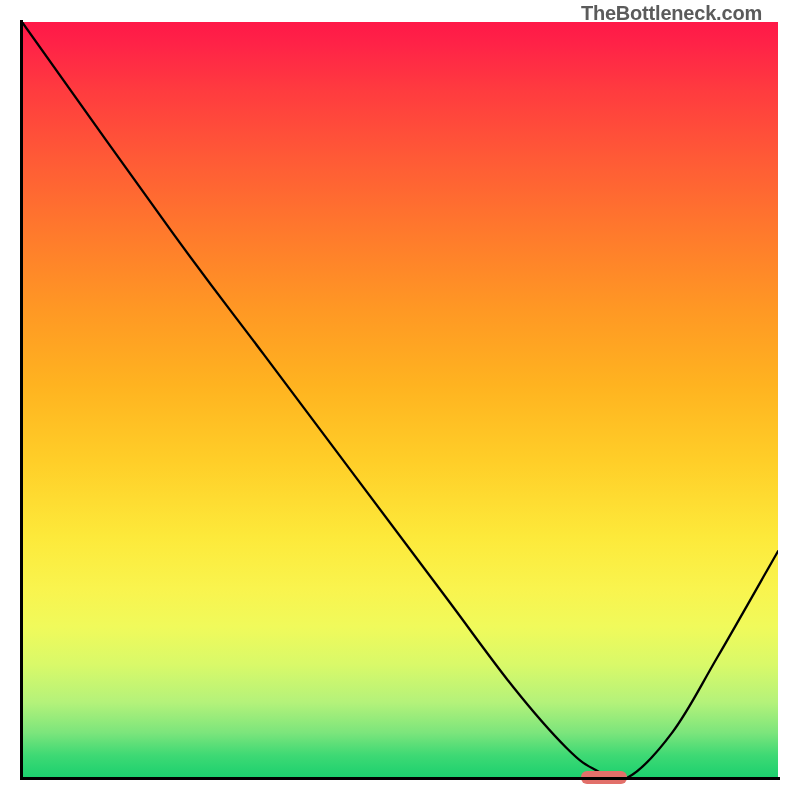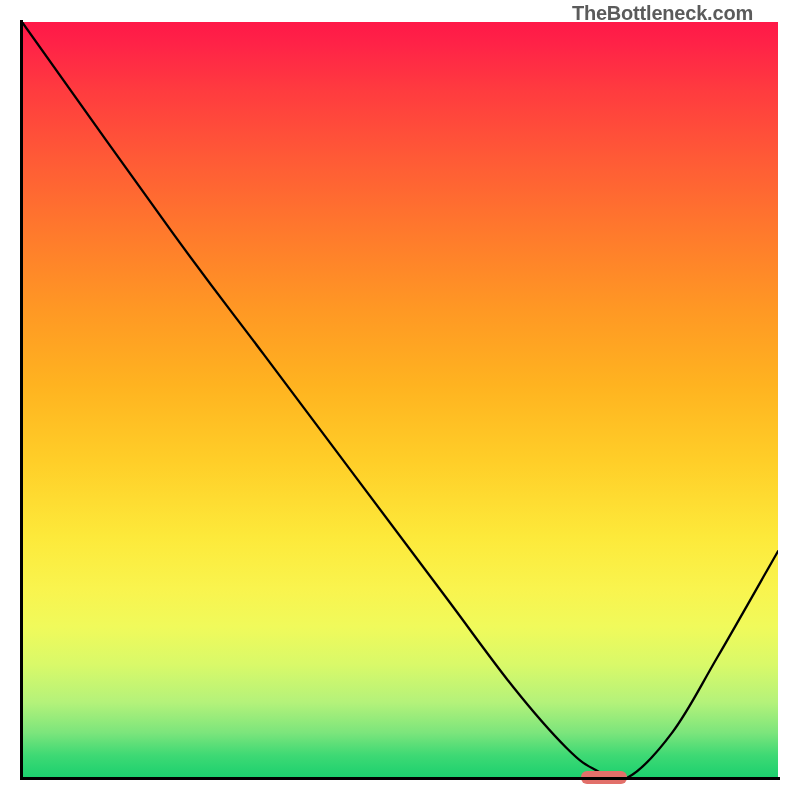--- a/index.html
+++ b/index.html
@@ -8,20 +8,21 @@
     width: 800px;
     height: 800px;
     overflow: hidden;
     font-family: Arial, Helvetica, sans-serif;
     background: #ffffff;
   }
   .chart-container {
     position: relative;
     width: 761px;
     height: 800px;
+    padding-left: 9px;
   }
   .plot-area {
     position: absolute;
     left: 22px;
     top: 22px;
     width: 756px;
     height: 756px;
     
     background: linear-gradient(
       to bottom,

